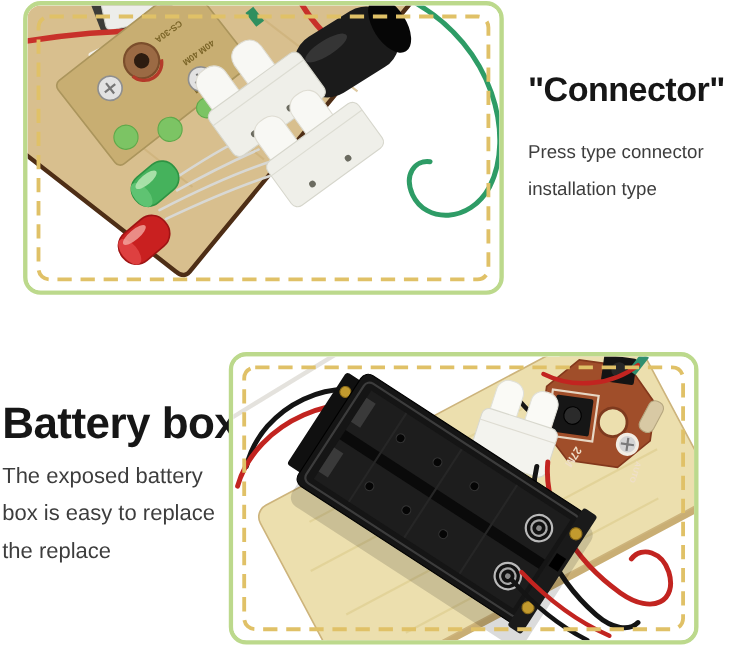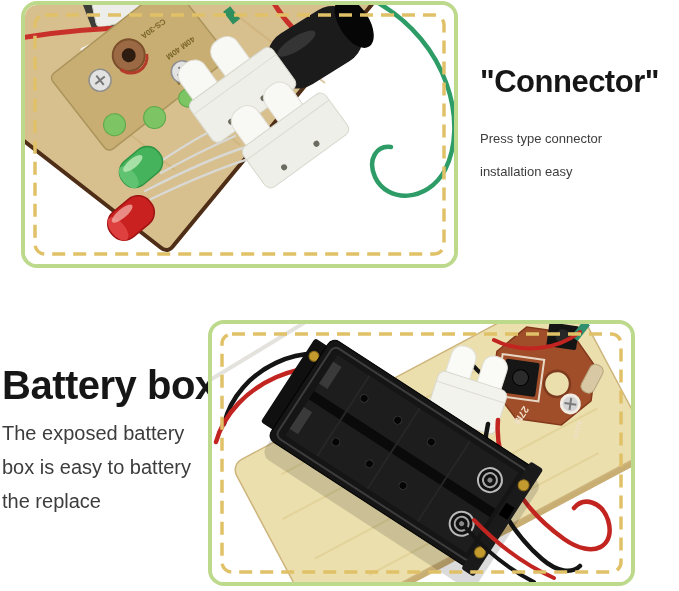--- a/index.html
+++ b/index.html
@@ -19,21 +19,21 @@
   .text-block.connector { left: 480px; top: 64px; }
   .text-block.battery   { left: 2px;   top: 362px; }
 
   .headline {
     font-weight: bold; color: #161616; letter-spacing: -0.5px;
     font-size: 31px; line-height: 1.15; white-space: nowrap;
   }
   .text-block.battery .headline { font-size: 40px; }
 
   .desc { margin-top: 22px; color: #3d3d3d; }
-  .desc .line { font-size: 13px; line-height: 33px; white-space: nowrap; }
+  .desc .line { font-size: 17px; line-height: 33px; white-space: nowrap; }
   .text-block.battery .desc { margin-top: 8px; }
   .text-block.battery .desc .line { font-size: 20px; line-height: 34px; }
 
   .pcb-text { font-family: "Liberation Sans", sans-serif; font-weight: bold; }
 </style>
 </head>
 <body>
 
 <div class="stage">
 
@@ -134,29 +134,29 @@
       </g>
 
       <rect x="10" y="10" width="409" height="239" rx="10" fill="none" stroke="#e0c167" stroke-width="3.5" stroke-dasharray="13 8"></rect>
     </svg>
   </div>
 
   <div class="text-block connector">
     <div class="headline">"Connector"</div>
     <div class="desc">
       <div class="line">Press type connector</div>
-      <div class="line">installation easy</div>
+      <div class="line">installation type</div>
     </div>
   </div>
 
   <div class="text-block battery">
     <div class="headline">Battery box</div>
     <div class="desc">
       <div class="line">The exposed battery</div>
-      <div class="line">box is easy to battery</div>
+      <div class="line">box is easy to replace</div>
       <div class="line">the replace</div>
     </div>
   </div>
 
   <div class="photo-frame bottom">
     <svg width="419" height="258" viewBox="0 0 419 258">
       <rect x="0" y="0" width="419" height="258" fill="#ffffff"></rect>
       <path d="M -5,58 L 100,-6" stroke="#d9d6cf" stroke-width="4" opacity="0.7"></path>
 
       <g transform="translate(230,133) rotate(-28)">

